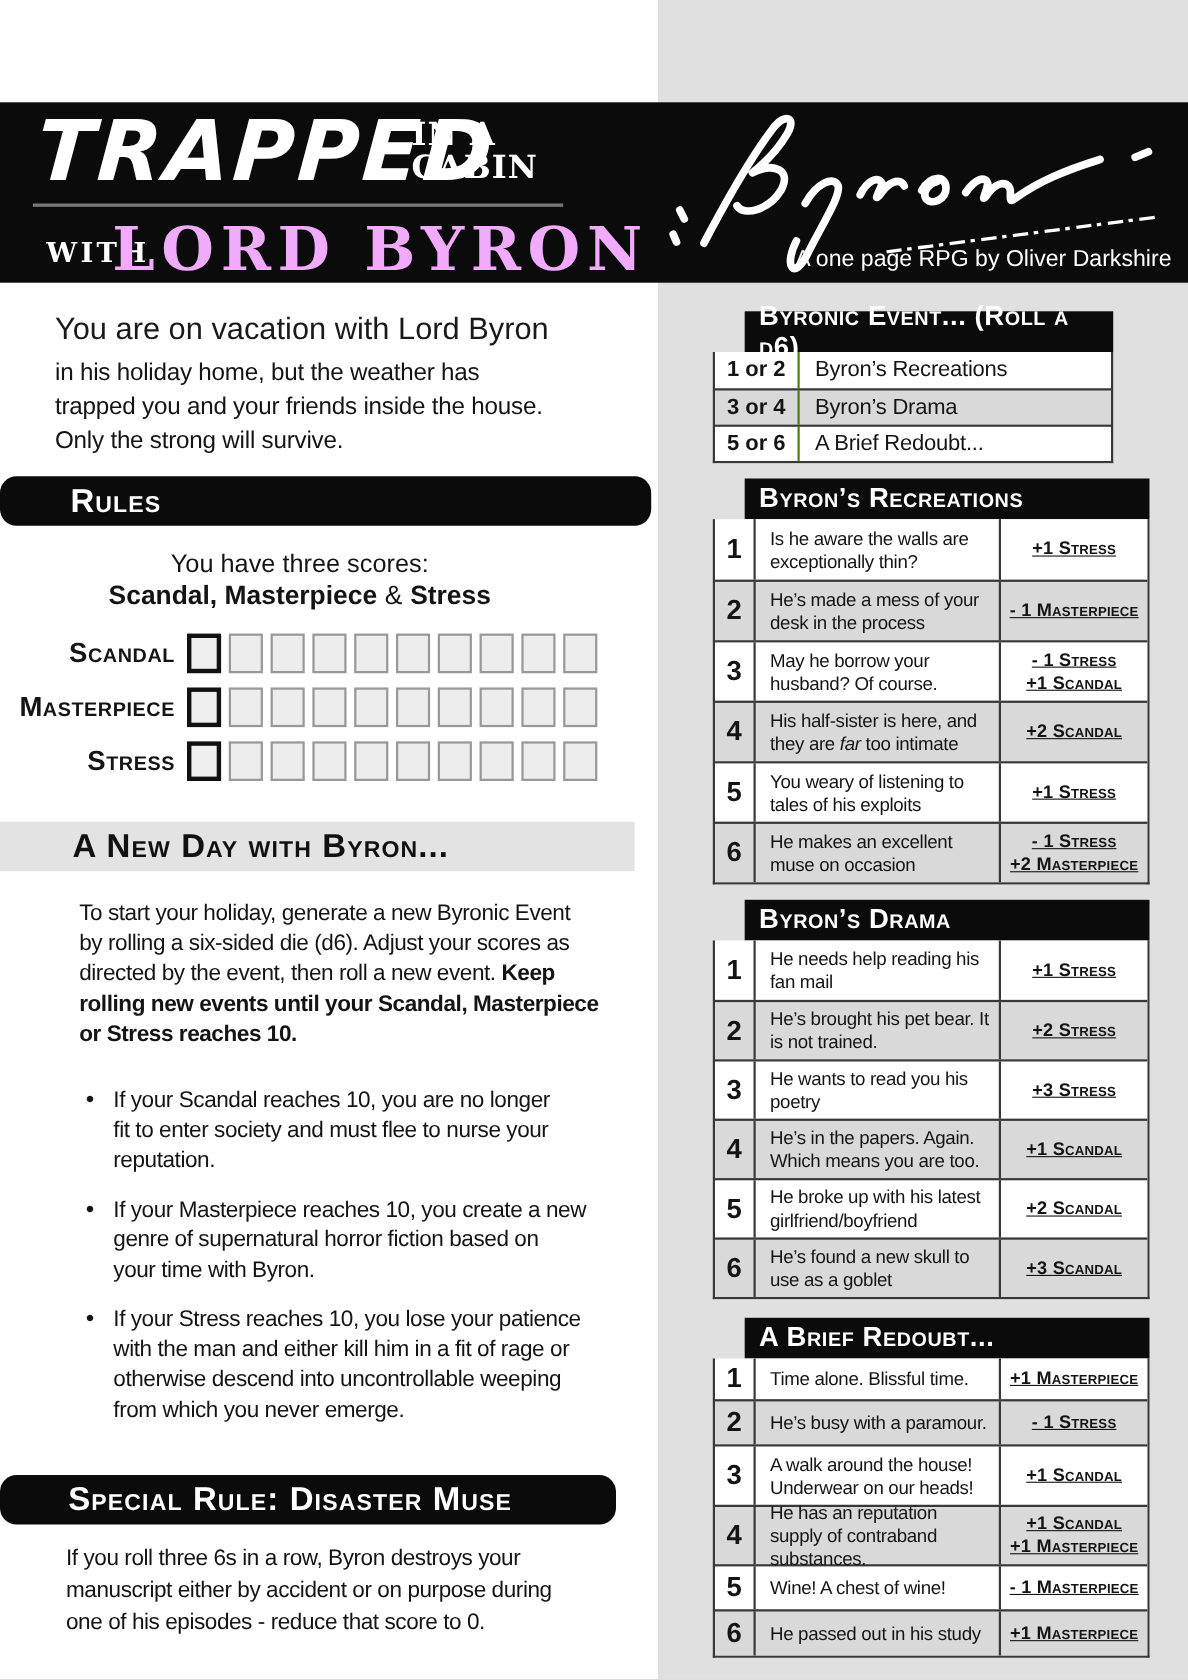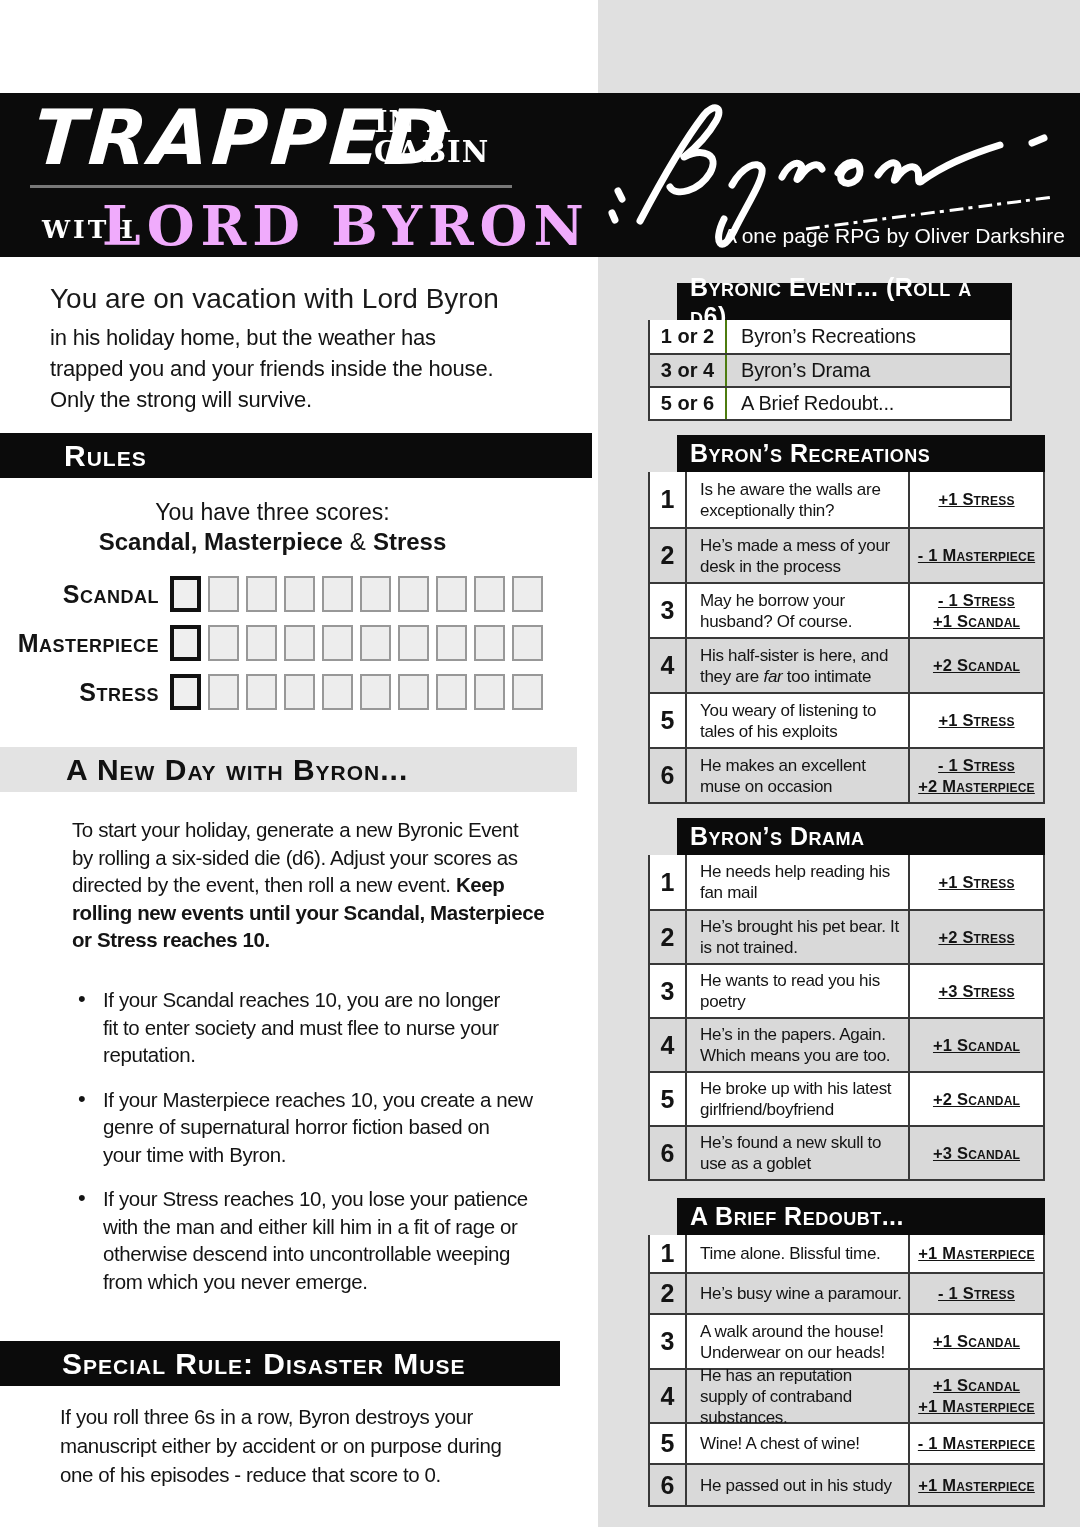--- a/index.html
+++ b/index.html
@@ -24,21 +24,21 @@
 
   
   .intro { position:absolute; left:50px; top:283px; width:530px; }
   .intro-l1 { font-size:28px; margin-bottom:7px; color:#1a1a1a; }
   .pre { white-space:pre-line; }
   .intro-rest { font-size:22px; line-height:31px; letter-spacing:-0.2px; }
 
   
   .banner { position:absolute; display:flex; align-items:center; font-variant:small-caps;
             font-weight:bold; font-size:30px; letter-spacing:1px; }
-  .banner-black { background:#0b0b0b; color:#fff; }
+  .banner-black { background:#0b0b0b; color:#fff;border-radius:15px; }
   .banner-gray { background:#e3e3e3; color:#111; }
   #rules-banner   { left:0; top:433px; width:592px; height:45px; padding-left:64px; }
   #newday-banner  { left:0; top:747px; width:577px; height:45px; padding-left:66px; }
   #special-banner { left:0; top:1341px; width:560px; height:45px; padding-left:62px; }
 
   
   .scores-intro { position:absolute; left:0; top:499px; width:545px; text-align:center; font-size:23px; }
   .scores-line  { position:absolute; left:0; top:528px; width:545px; text-align:center; font-size:24px; font-weight:bold; }
   .amp { font-weight:normal; margin:0 7px; }
   .tracks { position:absolute; left:0; top:574px; }
@@ -369,21 +369,21 @@
         <div class="qcell">
             <span class="qtext">Time alone. Blissful time.</span>
           </div>
         <div class="ecell">
             <div>+1 Masterpiece</div>
           </div>
       </div>
       <div class="trow even rh41">
         <div class="ncell">2</div>
         <div class="qcell">
-            <span class="qtext">He’s busy wine a paramour.</span>
+            <span class="qtext">He’s busy with a paramour.</span>
           </div>
         <div class="ecell">
             <div>- 1 Stress</div>
           </div>
       </div>
       <div class="trow odd rh55">
         <div class="ncell">3</div>
         <div class="qcell">
             <span class="qtext">A walk around the house!
 Underwear on our heads!</span>

